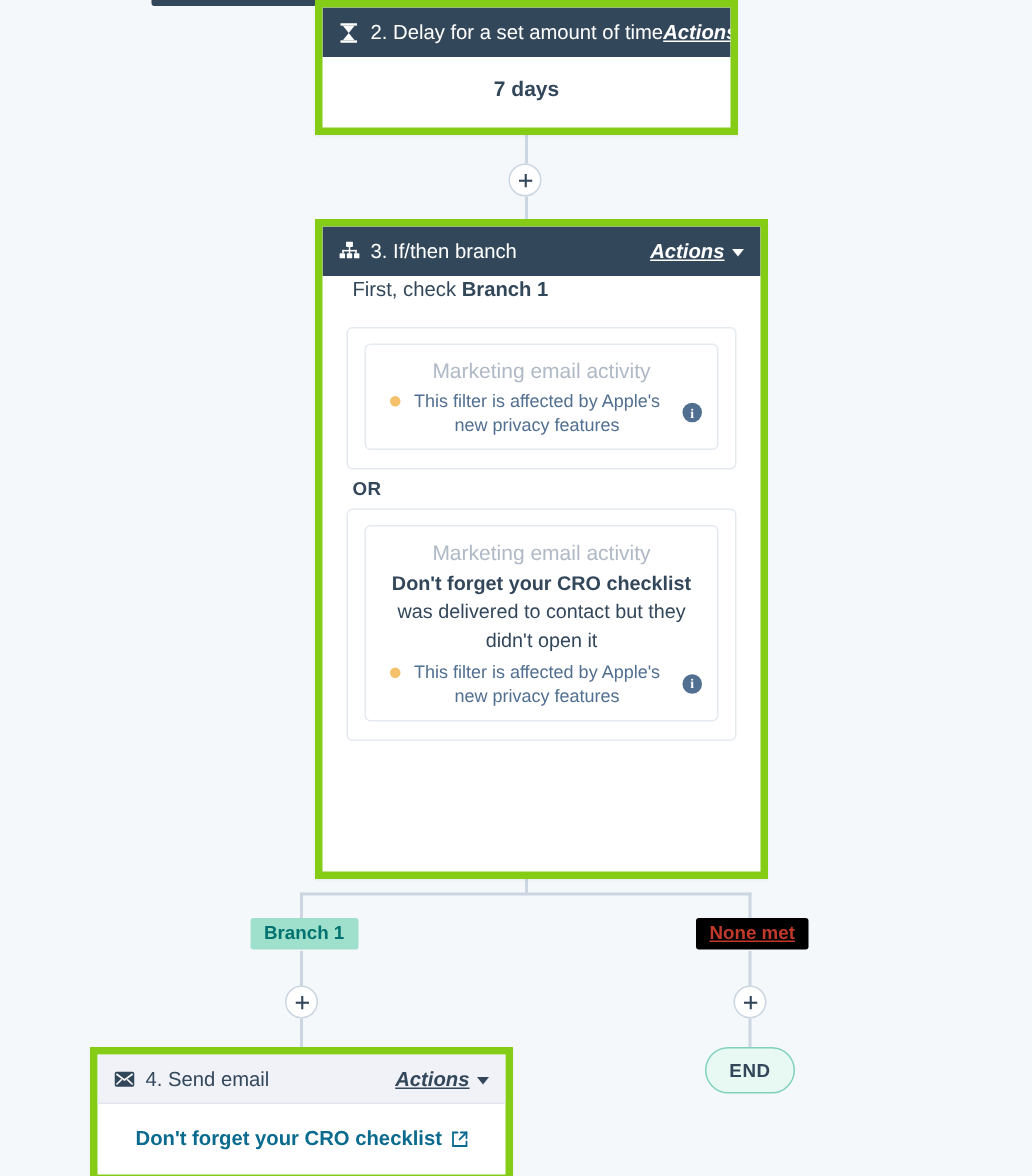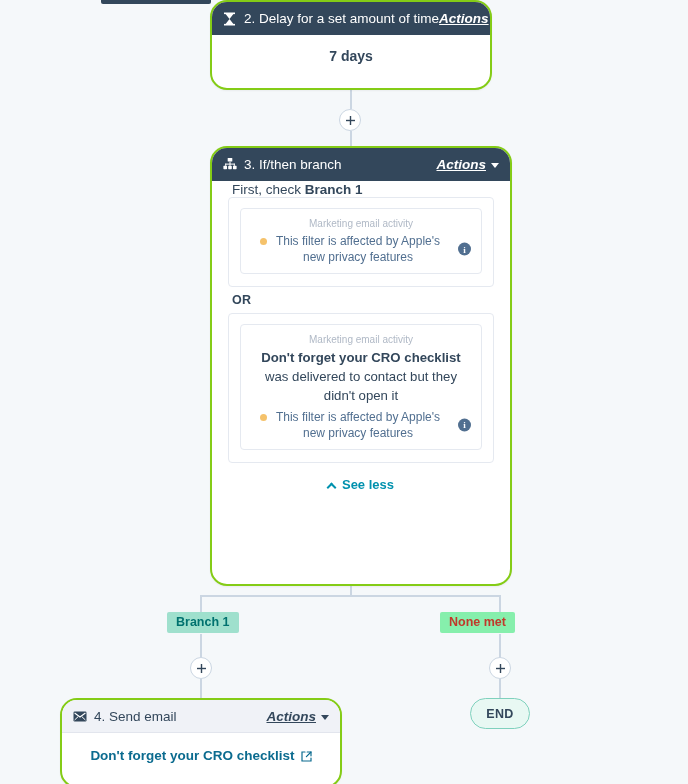--- a/index.html
+++ b/index.html
@@ -30,22 +30,22 @@
     background: #ffffff; border: 1px solid #cbd6e2;
     display: flex; align-items: center; justify-content: center;
     color: #33475b; font-size: 14px; line-height: 1; font-weight: 400;
     cursor: pointer; z-index: 4;
   }
 
   
   .card {
     position: absolute;
     background: #ffffff;
-    border: 2px solid #84cc16;
-    border-radius: 17px;
+    border: 5px solid #84cc16;
+    border-radius: 0;
     box-shadow: 0 1px 2px rgba(0,0,0,0.05);
     z-index: 3;
     overflow: hidden;
   }
   .card-header {
     height: 33px;
     background: #33475b;
     display: flex; align-items: center;
     padding: 0 11px 0 10px;
     color: #ffffff;
@@ -83,39 +83,39 @@
   #card-delay { left: 210px; top: 0px; width: 282px; height: 90px; }
   #card-delay .card-header { border-radius: 0; }
   .delay-value {
     text-align: center; font-size: 14px; font-weight: 700;
     color: #33475b; padding-top: 12px;
   }
 
   
   #card-branch { left: 210px; top: 146px; width: 302px; height: 440px; }
   .first-check {
-    font-size: 13.5px; color: #33475b; margin: 0 0 0 4px;
+    font-size: 13.5px; color: #33475b; margin: 0 0 18px 4px;
   }
   .first-check b { font-weight: 700; }
 
   .filter-group {
     border: 1px solid #e5e9f0;
     border-radius: 4px;
     background: #ffffff;
     padding: 10px 11px 12px;
     margin-bottom: 6px;
   }
   .filter-card {
     border: 1px solid #e5e9f0;
     border-radius: 4px;
     padding: 9px 10px 8px;
     background: #ffffff;
   }
   .filter-label {
-    text-align: center; color: #b0b9c6; font-size: 10px;
+    text-align: center; color: #b0b9c6; font-size: 14px;
     margin-bottom: 4px;
   }
   .filter-text {
     text-align: center; color: #33475b; font-size: 13.2px;
     line-height: 1.42;
   }
   .filter-text b { font-weight: 700; }
   .filter-note {
     position: relative;
     display: flex; align-items: flex-start; justify-content: center;
@@ -152,21 +152,21 @@
     position: relative; top: 2px;
   }
 
   
   .badge {
     position: absolute; z-index: 4;
     padding: 3px 9px 4px; border-radius: 2px;
     font-size: 12.5px; font-weight: 700; white-space: nowrap;
   }
   #badge-branch1 { left: 167px; top: 612px; background: #9fe0cd; color: #00726f; }
-  #badge-nonemet { left: 440px; top: 612px; background: #86efac; color: #c0392b; }
+  #badge-nonemet { left: 464px; top: 612px; background: #000000; color: #c0392b; text-decoration: underline; }
 
   
   #end-node {
     position: absolute; left: 470px; top: 698px; width: 60px; height: 31px;
     border: 1px solid #7fd1bd; border-radius: 16px;
     background: #e8f8f3; color: #33475b;
     font-size: 12.5px; font-weight: 700; letter-spacing: .4px;
     display: flex; align-items: center; justify-content: center;
     z-index: 4;
   }
@@ -263,23 +263,20 @@
             <b>Don't forget your CRO checklist</b><span> was delivered to contact but they didn't open it</span>
           </div>
           <div class="filter-note">
             <span class="dot"></span>
             <span class="note-text">This filter is affected by Apple's new privacy features</span>
             <span class="info-icon">i</span>
           </div>
         </div>
       </div>
 
-      <div class="see-less">
-        <span class="chev"></span><span>See less</span>
-      </div>
 
     </div>
   </div>
 
   <div class="vline" style="left:350px; top:586px; height:10px;"></div>
 
   <div class="hline" style="left:201px; top:595px; width:300px;"></div>
 
   <div class="vline" style="left:200px; top:595px; height:18px;"></div>
 

